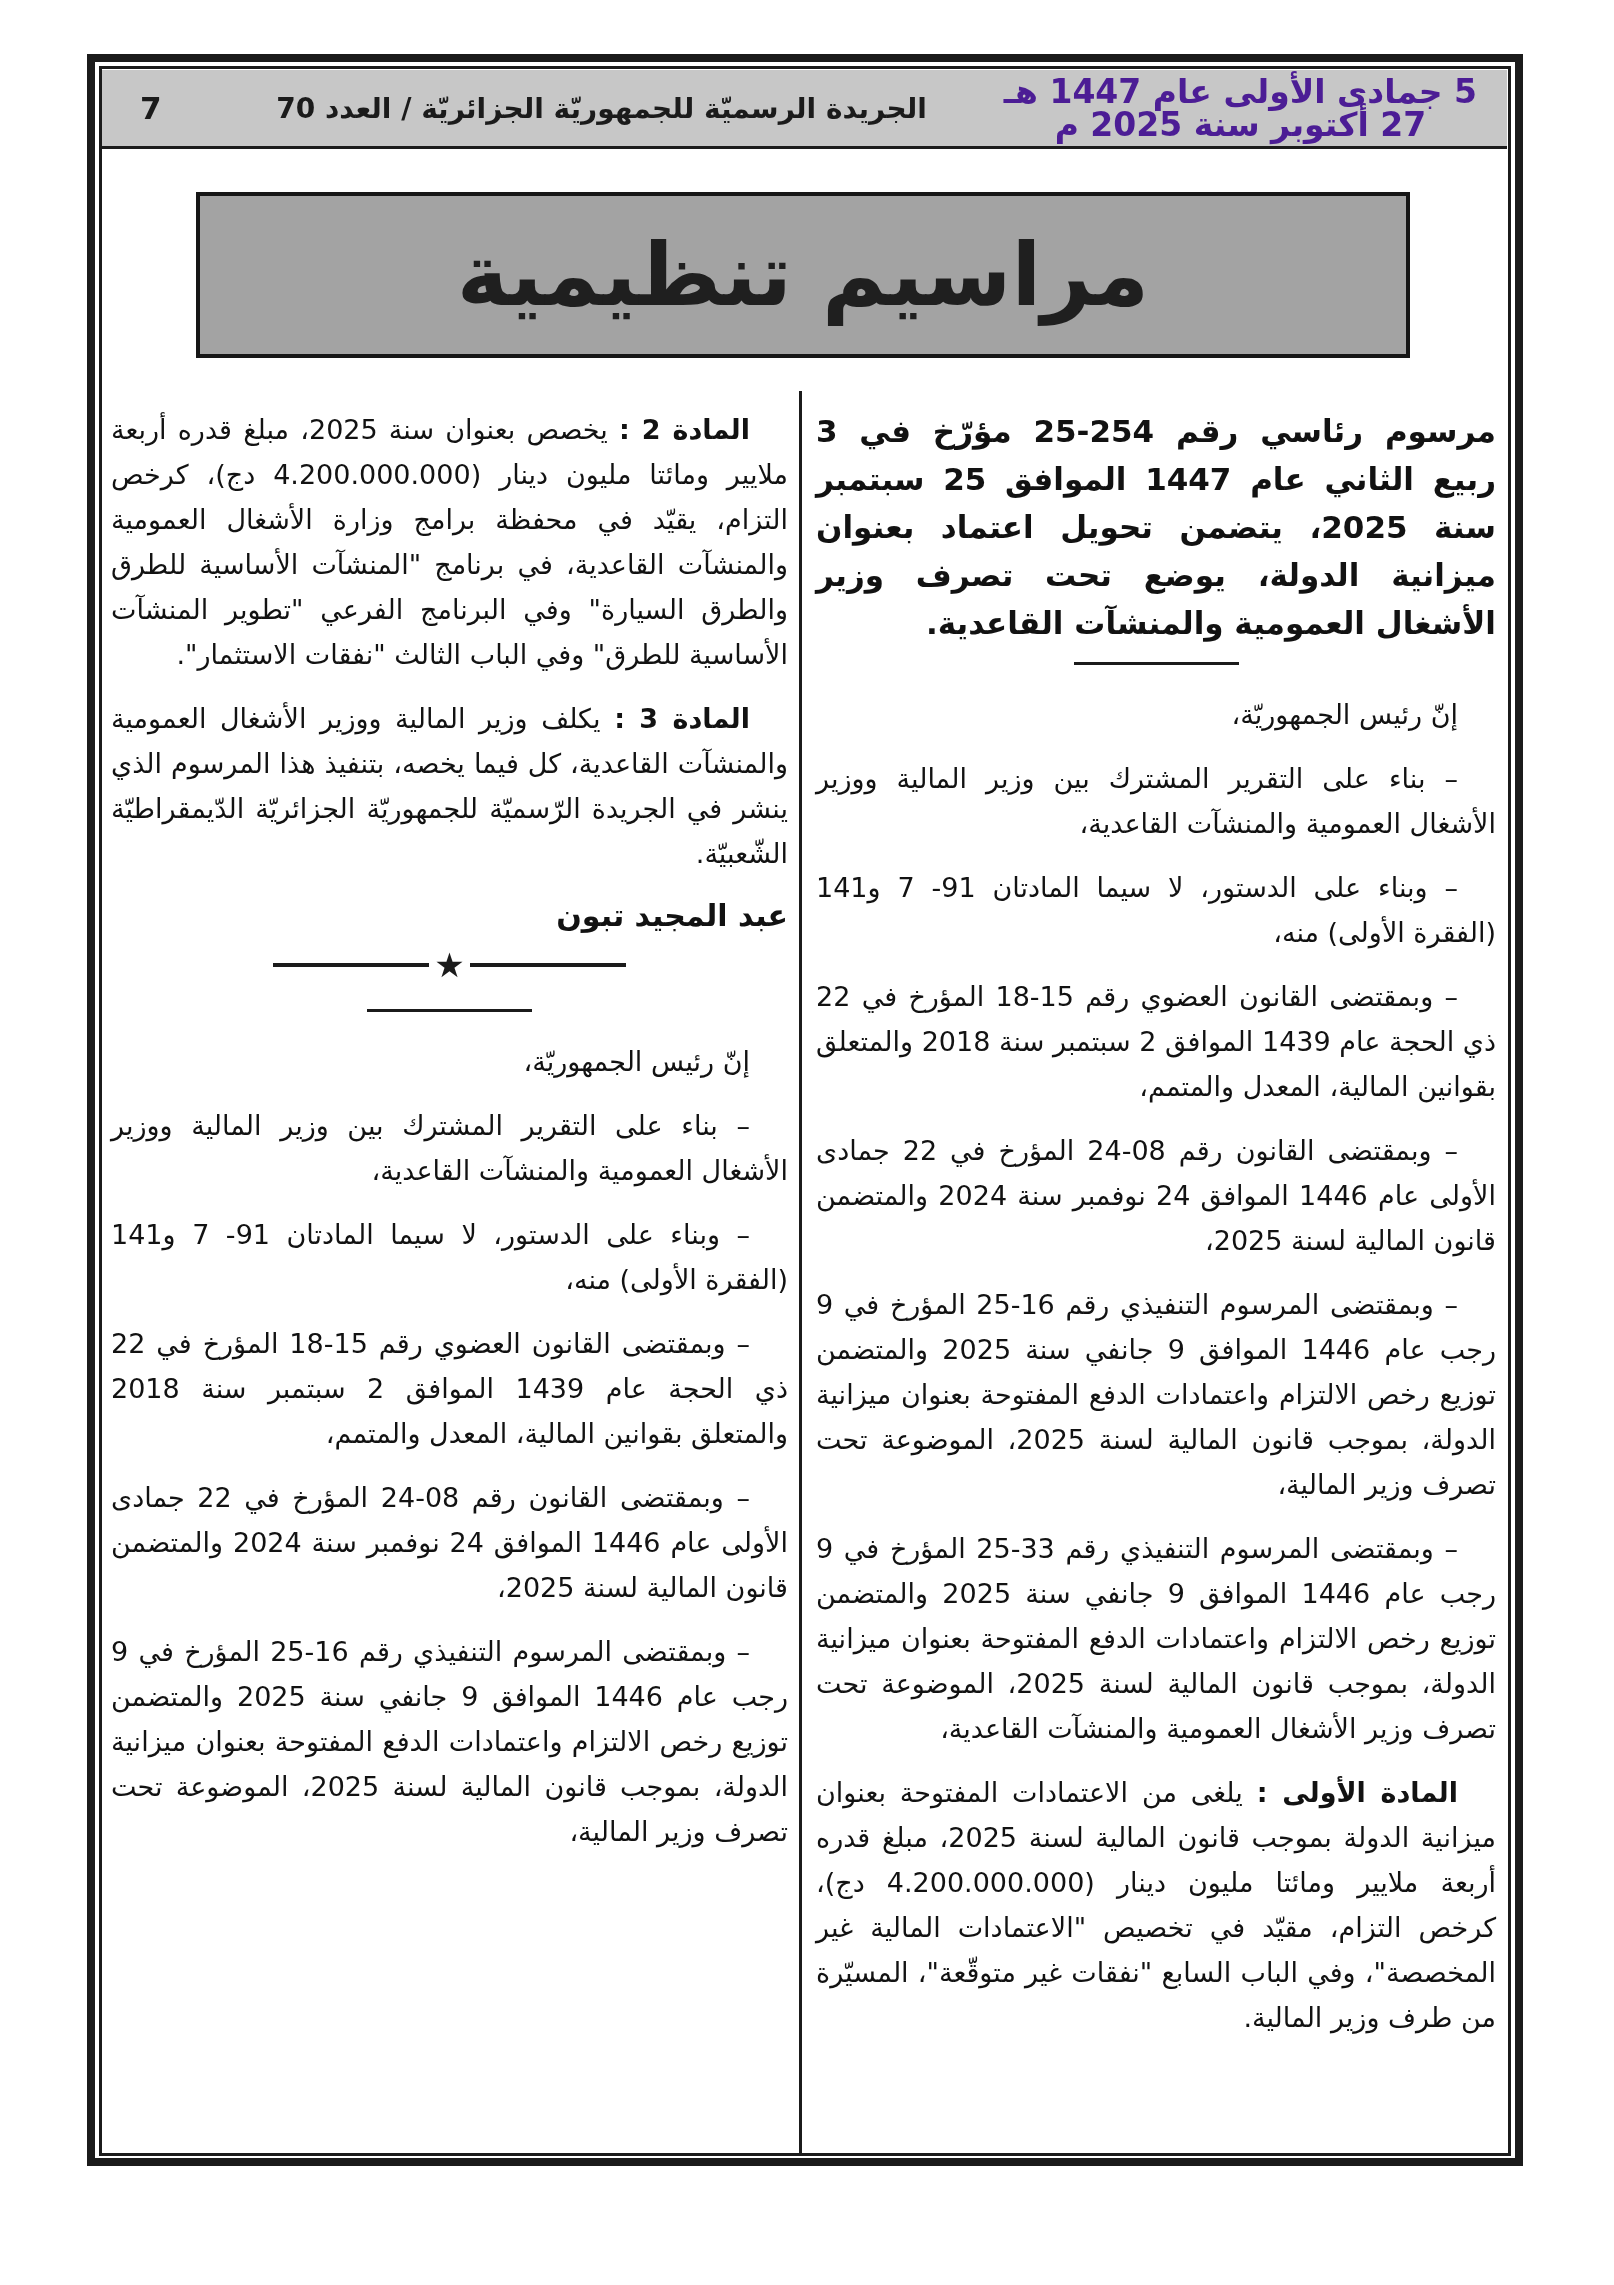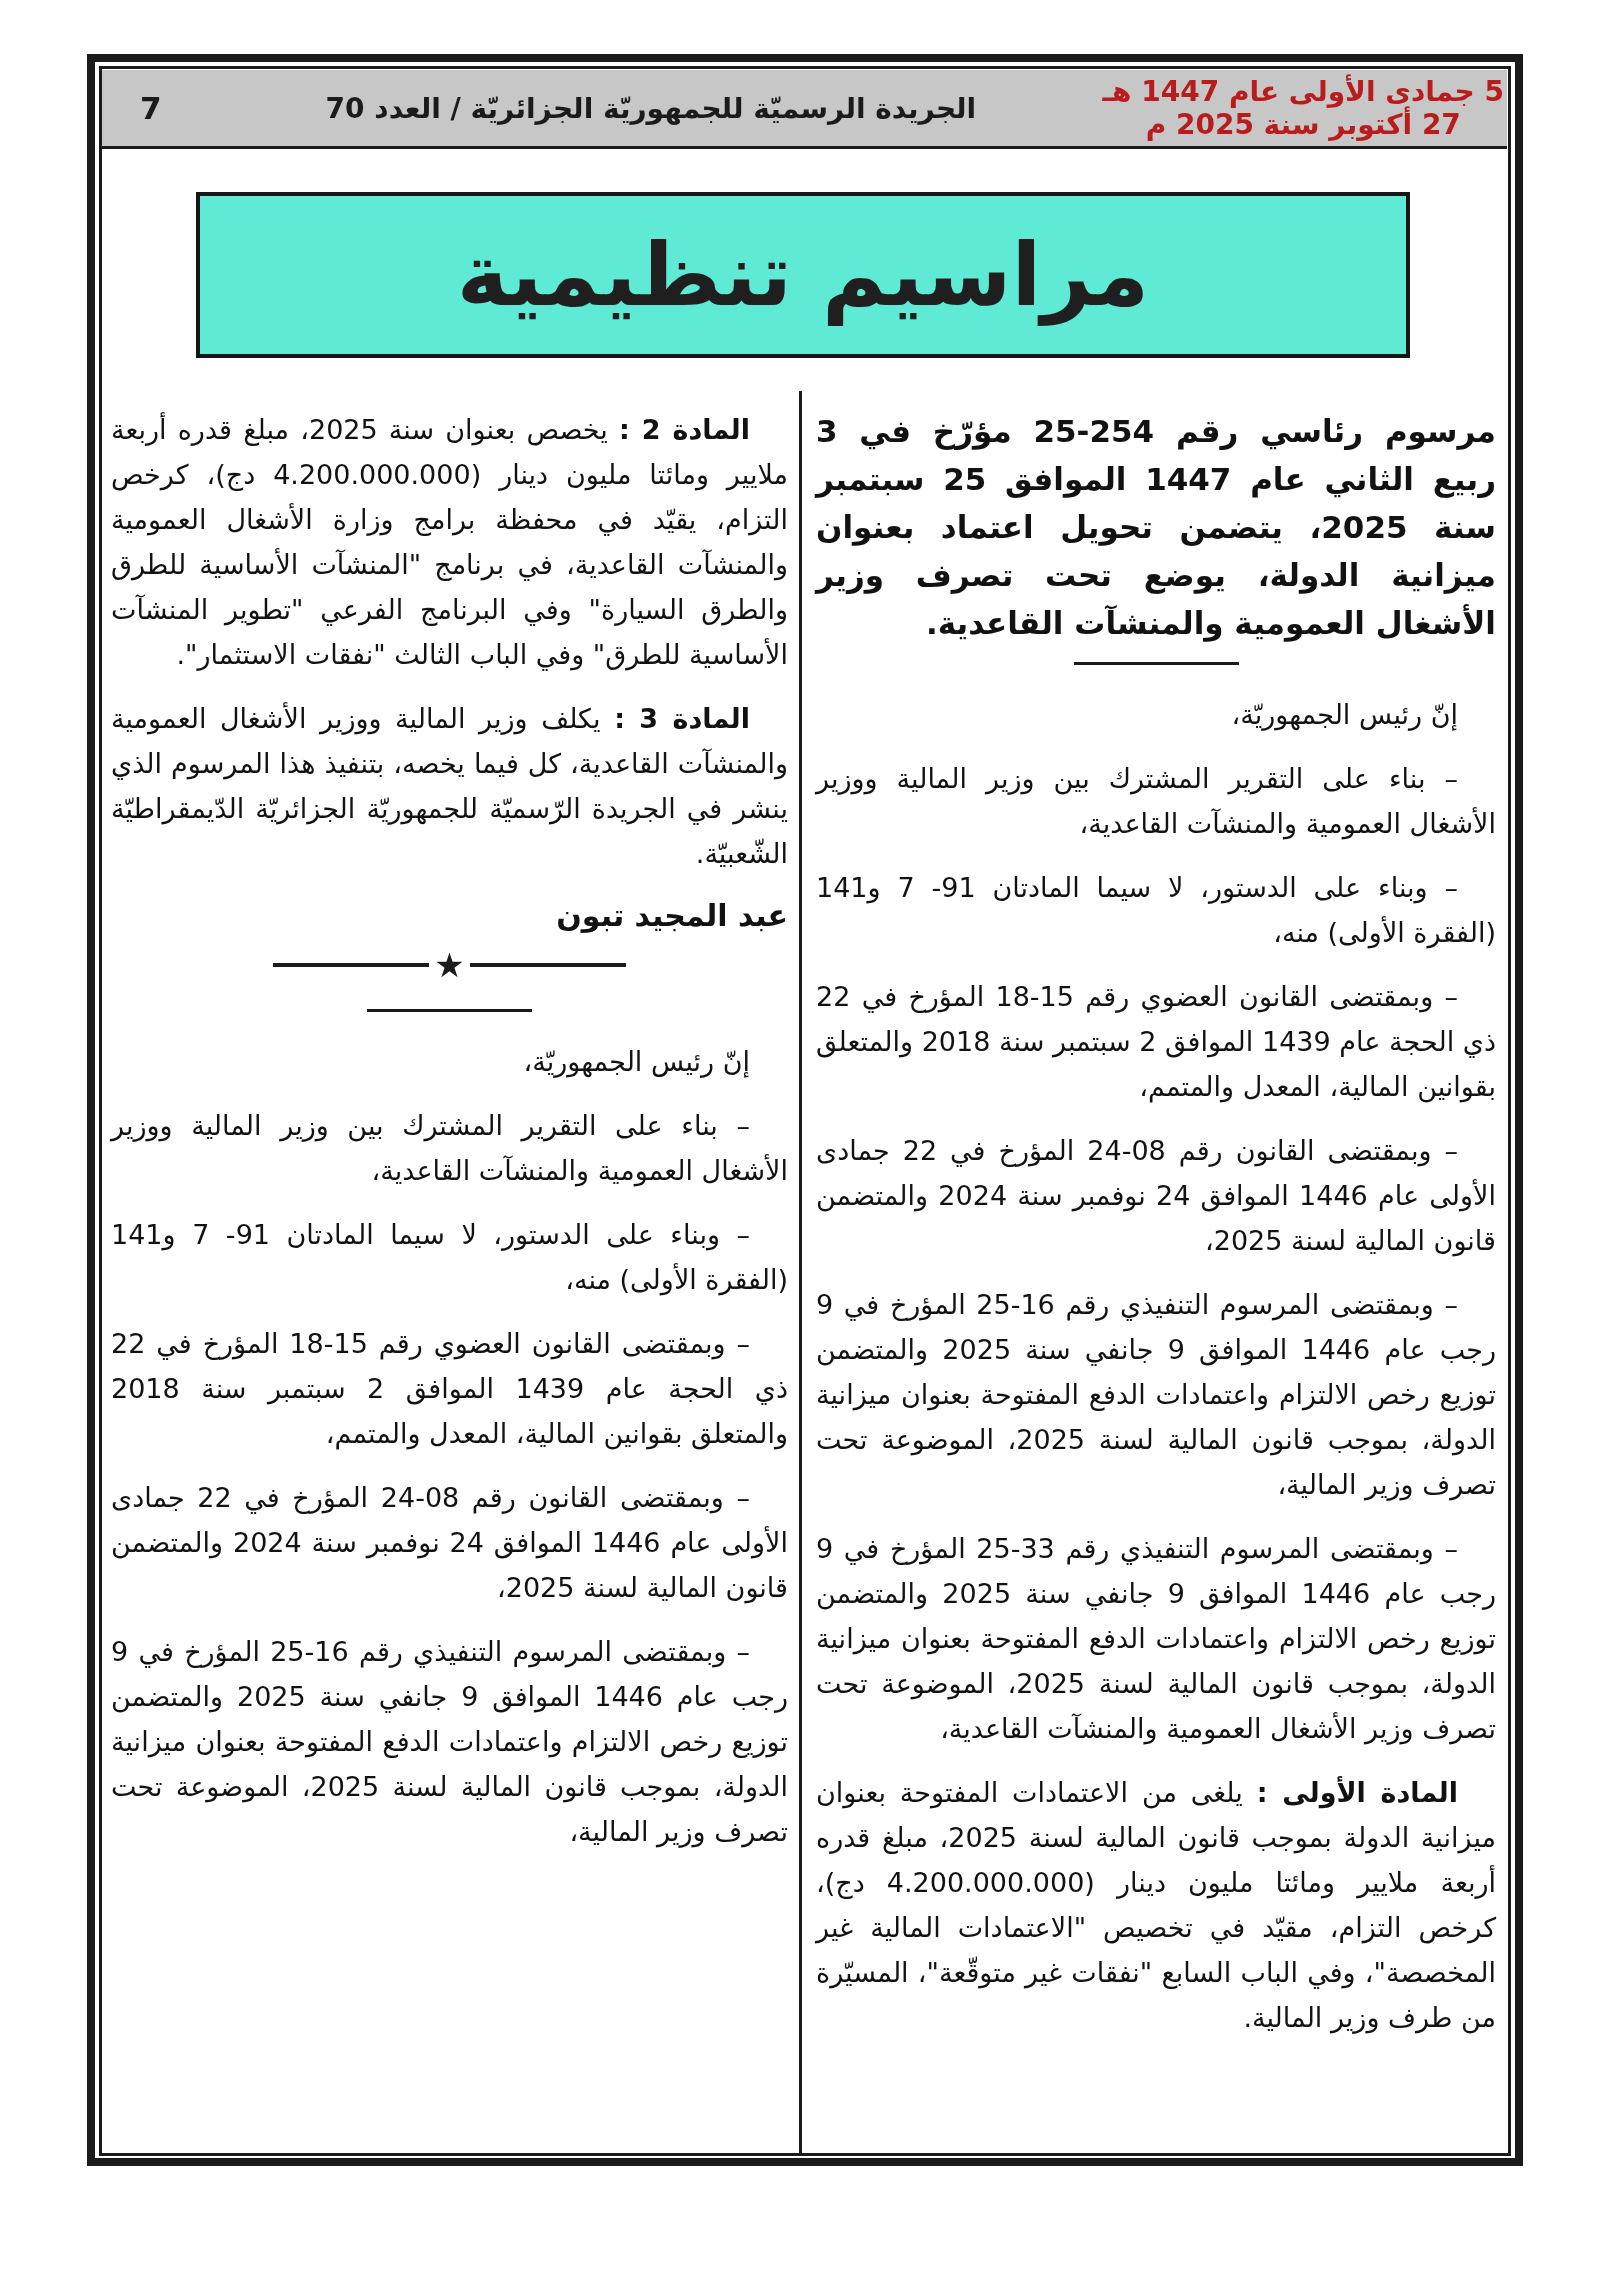--- a/index.html
+++ b/index.html
@@ -26,28 +26,28 @@
     direction:ltr;
   }
   .page-number {
     font-weight:bold; font-size:31px; padding-left:38px; color:#1b1b1b;
   }
   .journal-title {
     font-weight:bold; font-size:28px; direction:rtl; color:#1b1b1b;
     flex:1; text-align:center; padding-left:54px;
   }
   .date-block {
-    direction:rtl; text-align:center; font-weight:bold; font-size:28px;
-    line-height:33px; padding-left:16.3px; padding-right:3px; color:#b91c1c;
+    direction:rtl; text-align:center; font-weight:bold; font-size:33px;
+    line-height:33px; padding-left:16.3px; padding-right:30px; color:#4c1d95;
     white-space:nowrap;
   }
   
   .banner {
     position:absolute; left:197px; top:192px; width:1214px; height:166px;
-    background:#5eead4; border:4.5px solid #161616; box-sizing:border-box;
+    background:#a3a3a3; border:4.5px solid #161616; box-sizing:border-box;
     display:flex; align-items:center; justify-content:center;
   }
   .banner span {
     font-size:87px; font-weight:bold; color:#1f1f1f; letter-spacing:1.8px;
   }
   
   .col { position:absolute; top:407px; direction:rtl; }
   .col-right { right:118px; width:680px; }
   .col-left  { right:826px; width:677px; }
   .divider-v {

